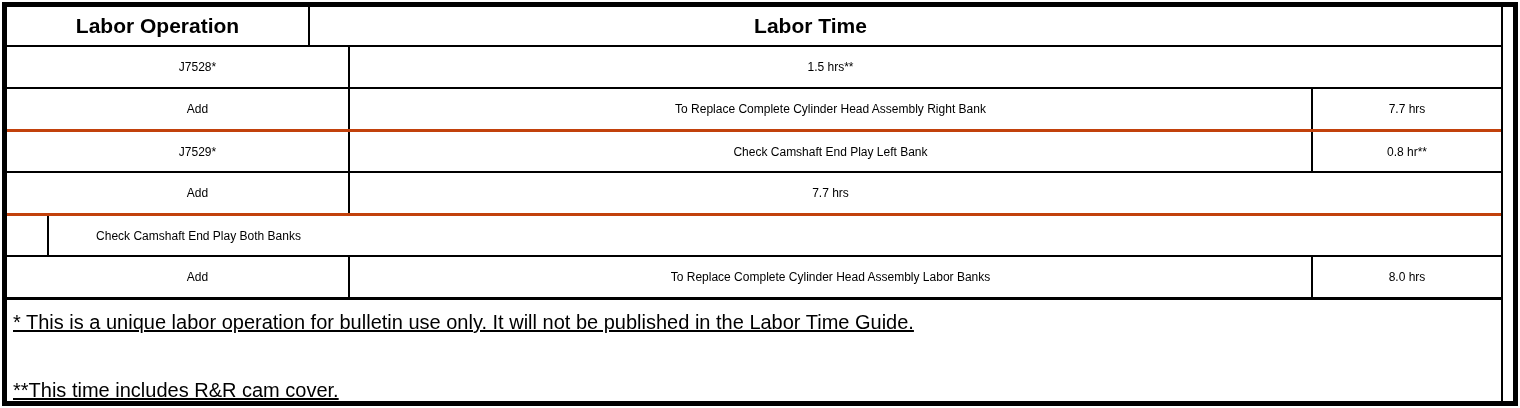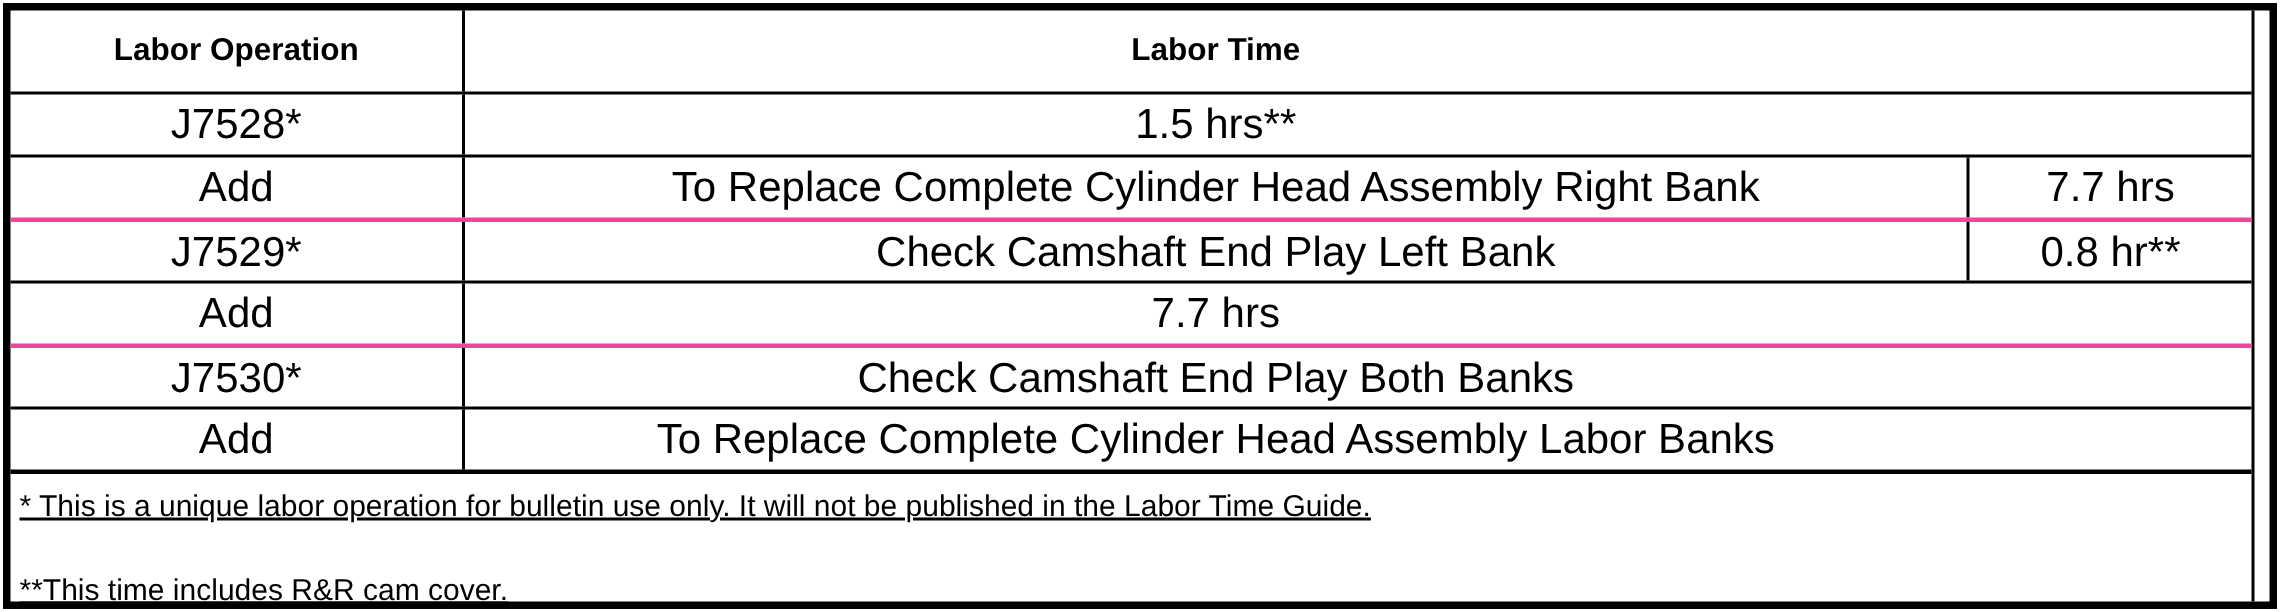--- a/index.html
+++ b/index.html
@@ -35,31 +35,32 @@
     flex-direction: column;
     box-sizing: border-box;
   }
   .row {
     display: grid;
     grid-template-columns: 301px 1fr 190px;
     box-sizing: border-box;
     flex: 0 0 auto;
   }
   .row.header {
-    height: 54px;
+    height: 38px;
     font-weight: bold;
     font-size: 21px;
   }
   .row.data {
     height: 42px;
     border-top: 2px solid #000000;
-    font-size: 28px;
+    font-size: 12px;
+    padding-left: 40px;
   }
   .row.data.group-start {
-    border-top: 3px solid #ec4899;
+    border-top: 3px solid #c2410c;
   }
   .cell {
     display: flex;
     align-items: center;
     justify-content: center;
     text-align: center;
     box-sizing: border-box;
     overflow: hidden;
     white-space: nowrap;
   }
@@ -73,21 +74,21 @@
     font-size: 20px;
     padding: 9px 10px 6px 6px;
     text-align: left;
     text-decoration: underline;
   }
   .footnote {
     margin: 0;
     line-height: 1.3;
   }
   .footnote + .footnote {
-    margin-top: 30px;
+    margin-top: 42px;
   }
 </style>
 </head>
 <body>
 
 <div class="canvas">
   <div class="frame">
     <div class="sheet">
 
       <div class="row header">
@@ -103,25 +104,25 @@
     <div class="cell c2">To Replace Complete Cylinder Head Assembly Right Bank</div>
     <div class="cell c3">7.7 hrs</div>
   </div><div class="row data group-start">
     <div class="cell c1">J7529*</div>
     <div class="cell c2">Check Camshaft End Play Left Bank</div>
     <div class="cell c3">0.8 hr**</div>
   </div><div class="row data">
     <div class="cell c1">Add</div>
     <div class="cell c3">7.7 hrs</div>
   </div><div class="row data group-start">
-    <div class="cell c1">J7530*</div>
     <div class="cell c2">Check Camshaft End Play Both Banks</div>
   </div><div class="row data">
     <div class="cell c1">Add</div>
     <div class="cell c2">To Replace Complete Cylinder Head Assembly Labor Banks</div>
+    <div class="cell c3">8.0 hrs</div>
   </div></div>
 
       <div class="footer">
         <p class="footnote">* This is a unique labor operation for bulletin use only. It will not be published in the Labor Time Guide.</p>
         <p class="footnote">**This time includes R&amp;R cam cover.</p>
       </div>
 
     </div>
   </div>
 </div>

